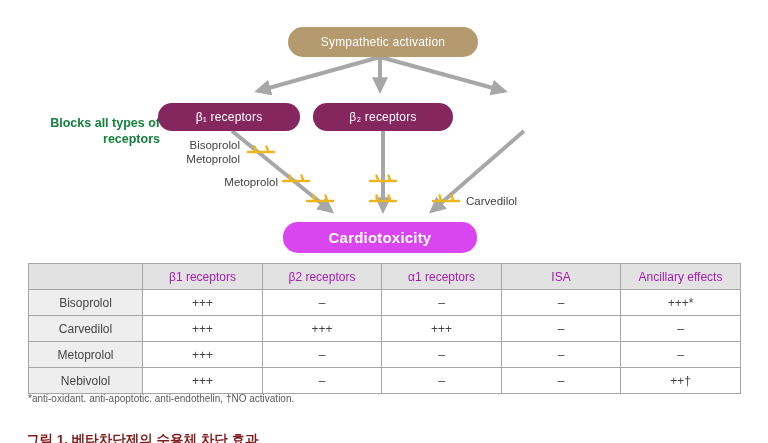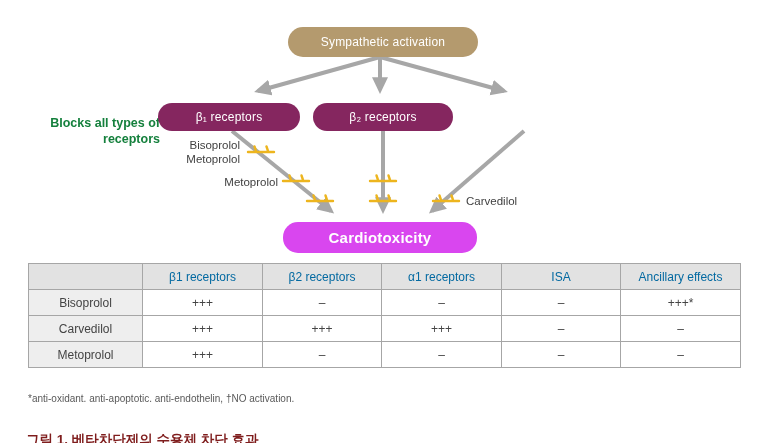--- a/index.html
+++ b/index.html
@@ -35,21 +35,21 @@
   .rx-table{
     position:absolute;left:28px;top:263px;width:712px;
     border-collapse:collapse;table-layout:fixed;
     font-size:12px;color:#444444;
     border:1px solid #808080;
   }
   .rx-table th,.rx-table td{
     border:1px solid #a6a6a6;text-align:center;height:25px;padding:0;
     font-weight:normal;
   }
-  .rx-table thead th{background:#e2e2e2;color:#0369a1;}
+  .rx-table thead th{background:#e2e2e2;color:#a21caf;}
   .rx-table td.drug-cell{background:#eeeeee;}
   .rx-table td{background:#ffffff;}
   
   .footnote{position:absolute;left:28px;top:393px;font-size:10px;color:#595959;}
   .caption{position:absolute;left:26px;top:431px;font-size:13.5px;font-weight:bold;color:#7f1d1d;}
 </style>
 </head>
 <body>
 
 <div class="page">
@@ -147,19 +147,27 @@
         <td>–</td>
       </tr>
       <tr>
         <td class="drug-cell">Metoprolol</td>
         <td>+++</td>
         <td>–</td>
         <td>–</td>
         <td>–</td>
         <td>–</td>
       </tr>
+      <tr>
+        <td class="drug-cell">Nebivolol</td>
+        <td>+++</td>
+        <td>–</td>
+        <td>–</td>
+        <td>–</td>
+        <td>++†</td>
+      </tr>
     </tbody>
   </table>
 
   <div class="footnote">*anti-oxidant. anti-apoptotic. anti-endothelin, †NO activation.</div>
   <div class="caption">그림 1. 베타차단제의 수용체 차단 효과</div>
 
 </div>
 
 </body></html>

